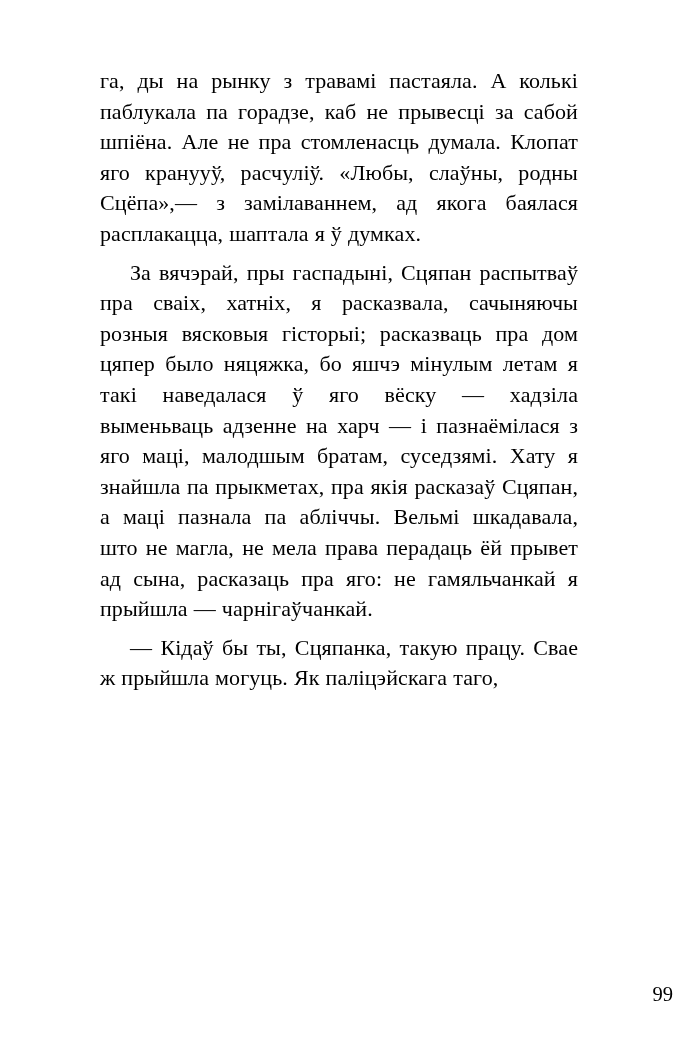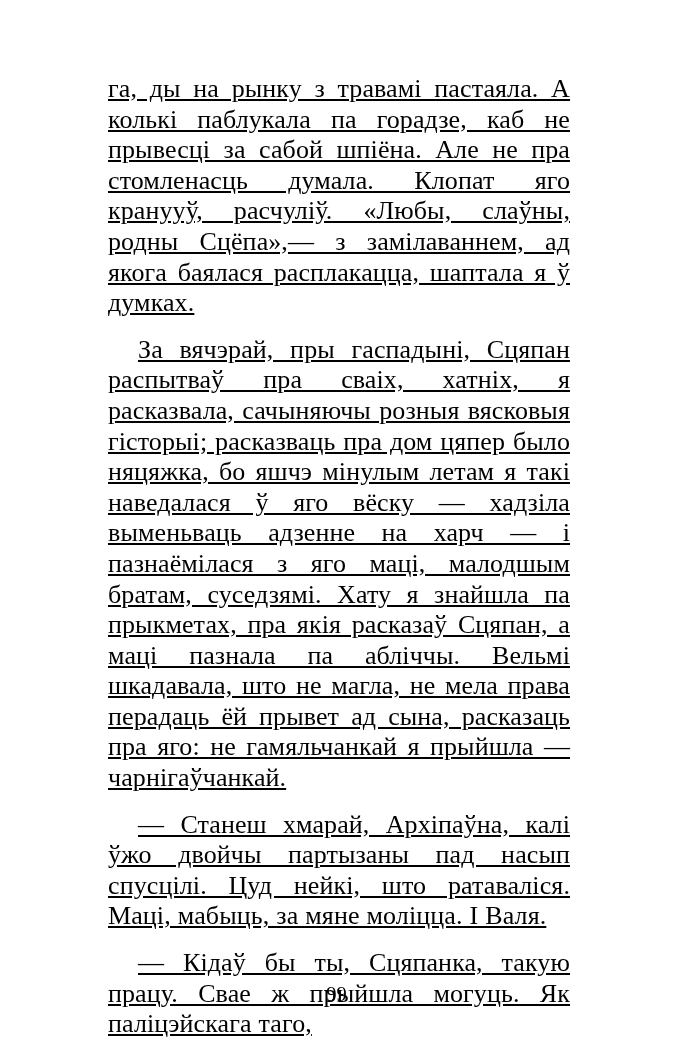--- a/index.html
+++ b/index.html
@@ -23,51 +23,49 @@
     height: 1063px;
     background: #ffffff;
   }
   .text-block {
     position: absolute;
     left: 92px;
     top: 58px;
     width: 494px;
   }
   p.para {
-    margin: 16px;
-    font-size: 26px;
+    margin: 8px;
+    font-size: 22px;
     line-height: 30.6px;
     text-align: justify;
     text-justify: inter-word;
     letter-spacing: 0.1px;
     word-spacing: 0.4px;
     text-indent: 0;
-    text-decoration: underline;
   }
   p.para.indent {
     text-indent: 30px;
   }
   p.para + p.para {
     margin-top: 0;
   }
   .folio {
     position: absolute;
     left: 0;
     top: 982px;
     width: 673px;
-    text-align: center;
+    text-align: right;
     font-size: 20.6px;
     line-height: 24px;
     font-family: "Liberation Serif", "DejaVu Serif", serif;
   }
 </style>
 </head>
 <body>
 
 <div class="page">
   <div class="text-block">
     <p class="para">га, ды на рынку з травамі пастаяла. А колькі паблукала па горадзе, каб не прывесці за сабой шпіёна. Але не пра стомленасць думала. Клопат яго кранууў, расчуліў. «Любы, слаўны, родны Сцёпа»,— з замілаваннем, ад якога баялася расплакацца, шаптала я ў думках.</p>
     <p class="para indent">За вячэрай, пры гаспадыні, Сцяпан распытваў пра сваіх, хатніх, я расказвала, сачыняючы розныя вясковыя гісторыі; расказваць пра дом цяпер было няцяжка, бо яшчэ мінулым летам я такі наведалася ў яго вёску — хадзіла выменьваць адзенне на харч — і пазнаёмілася з яго маці, малодшым братам, суседзямі. Хату я знайшла па прыкметах, пра якія расказаў Сцяпан, а маці пазнала па абліччы. Вельмі шкадавала, што не магла, не мела права перадаць ёй прывет ад сына, расказаць пра яго: не гамяльчанкай я прыйшла — чарнігаўчанкай.</p>
-    <p class="para indent">— Станеш хмарай, Архіпаўна, калі ўжо двойчы партызаны пад насып спусцілі. Цуд нейкі, што ратаваліся. Маці, мабыць, за мяне моліцца. І Валя.</p>
     <p class="para indent">— Кідаў бы ты, Сцяпанка, такую працу. Свае ж прыйшла могуць. Як паліцэйскага таго,</p>
   </div>
   <div class="folio">99</div>
 </div>
 
 </body></html>

